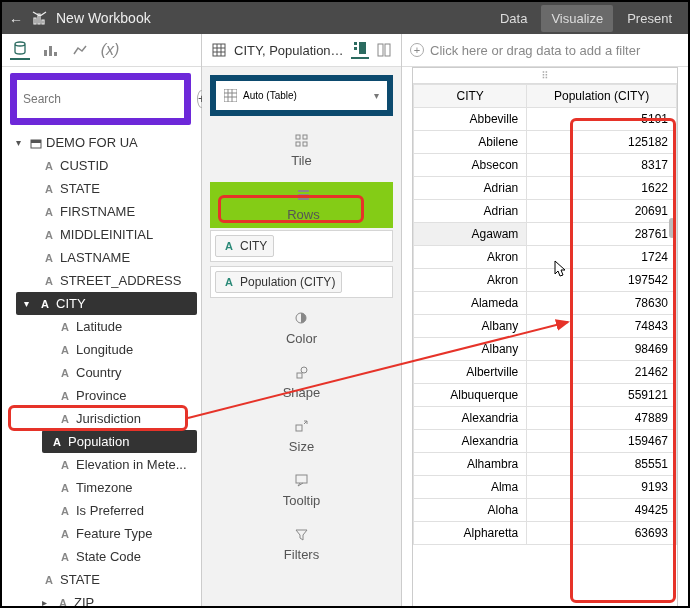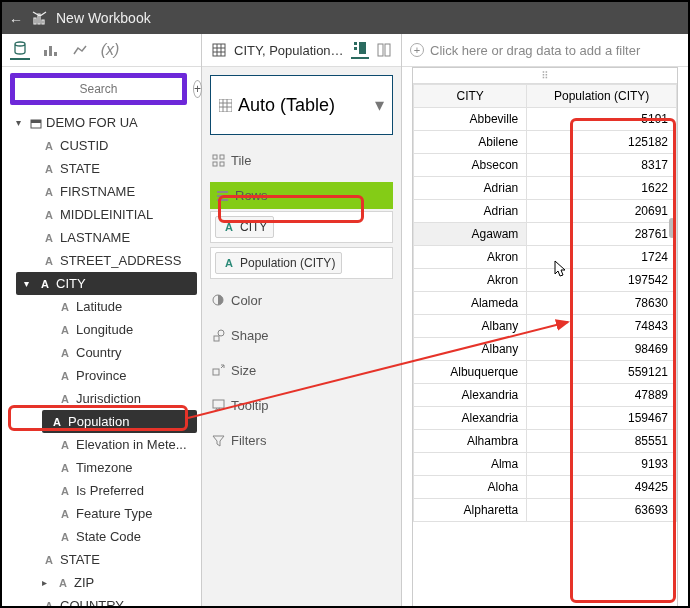--- a/index.html
+++ b/index.html
@@ -13,42 +13,42 @@
   .icon-sm { width: 16px; height: 16px; display: inline-flex; align-items: center; justify-content: center; color: #eee; font-size: 14px; }
   .content { display: flex; height: 576px; }
   .col1 { width: 200px; border-right: 1px solid #ccc; display: flex; flex-direction: column; }
   .col2 { width: 200px; border-right: 1px solid #ccc; display: flex; flex-direction: column; background: #f2f2f2; }
   .col3 { flex: 1; display: flex; flex-direction: column; }
   .mode-row { display: flex; align-items: center; gap: 10px; padding: 6px 8px; border-bottom: 1px solid #ddd; height: 33px; }
   .mode-btn { width: 20px; height: 20px; color: #2b6b60; display: flex; align-items:center; justify-content:center; }
   .mode-btn.gray { color: #888; }
   .mode-btn.active { border-bottom: 2px solid #2b6b60; padding-bottom: 2px; }
   .search-row { display: flex; align-items: center; padding: 6px 8px; gap: 6px; }
-  .search-row input { flex: 1; border: 5px solid #6d28d9; border-radius: 2px; padding: 4px 6px; font-size: 12px; text-align: center; }
+  .search-row input { flex: 1; border: 7px solid #6d28d9; border-radius: 2px; padding: 12px 6px; font-size: 12px; }
   .plus { width: 18px; height: 18px; border: 1px solid #aaa; border-radius: 50%; display:flex; align-items:center; justify-content:center; font-size: 12px; color: #555;}
   .tree { flex: 1; overflow: hidden; font-size: 13px; color: #333; }
   .tree-item { display: flex; align-items: center; padding: 4px 4px; gap: 4px; white-space: nowrap; overflow: hidden; text-overflow: ellipsis;}
   .lvl1 { padding-left: 14px; }
   .lvl2 { padding-left: 40px; }
   .lvl3 { padding-left: 56px; }
   .tree-item.selected { background: #333; color: #fff; border-radius: 2px; margin: 0 4px 0 10px; padding-left: 6px;}
   .tree-item.city-selected { padding-left: 8px; margin-left: 14px; margin-right: 4px;}
   .tree-item.pop-selected { position: relative; padding-left: 8px; margin-left: 40px; margin-right: 4px;}
   .caret { width: 10px; color: #555; font-size: 10px; }
   .a-icon { color: #888; font-weight: bold; font-size: 11px; width: 14px; text-align:center;}
   .tree-item.selected .a-icon { color: #fff; }
   .highlight-red { border: 3px solid #e63329; border-radius: 6px; position: absolute; pointer-events:none; }
   .col2-head { display: flex; align-items: center; gap: 6px; padding: 6px 8px; border-bottom: 1px solid #ddd; height: 33px; background:#fff; }
   .breadcrumb { font-size: 13px; color: #333; flex:1; white-space: nowrap; overflow:hidden; text-overflow: ellipsis;}
   .hdr-icon { width: 18px; height: 18px; color: #555; display:flex; align-items:center; justify-content:center; font-size:13px;}
   .hdr-icon.active { color: #2b6b60; border-bottom: 2px solid #2b6b60; padding-bottom:2px;}
-  .auto-select { margin: 8px; border: 1px solid #0c4a6e; background: #fff; padding: 18px 8px; font-size: 18px; display:flex; align-items:center; gap:6px;}
+  .auto-select { margin: 8px; border: 6px solid #0c4a6e; background: #fff; padding: 8px 8px; font-size: 10px; display:flex; align-items:center; gap:6px;}
   .auto-select .chev { margin-left:auto; color:#777;}
   .shelf-section { padding: 4px 8px; }
-  .shelf-label { font-size: 13px; color: #555; display:flex; align-items:center; gap:6px; padding: 6px 2px;}
+  .shelf-label { font-size: 13px; color: #555; display:flex; align-items:center; gap:6px; padding: 6px 2px; flex-direction: column;}
   .shelf-box { background:#fff; border:1px solid #d5d5d5; padding:4px; margin-top:2px;}
   .pill { border:1px solid #d0d0d0; background:#f6f6f6; border-radius:2px; padding:3px 6px; font-size:12px; display:inline-flex; align-items:center; gap:4px; color:#333;}
   .pill .a-icon { color:#2b8a78; font-size:11px; }
   .filter-bar { height: 33px; border-bottom:1px solid #ddd; display:flex; align-items:center; padding: 0 8px; color:#888; font-size:13px; gap:6px;}
   .viz-title { display:flex; align-items:center; gap:6px; padding:8px 10px; font-size:15px; font-weight:bold; color:#333;}
   .table-wrap { margin: 0 10px; border:1px solid #ccc; position:relative; flex:1; overflow:hidden;}
   .drag-handle { text-align:center; color:#aaa; font-size:10px; border-bottom:1px solid #ddd; padding:2px;}
   .data-table { width:100%; border-collapse: collapse; font-size: 12px;}
   .data-table th, .data-table td { border:1px solid #e0e0e0; padding: 4px 8px; text-align:right;}
   .data-table th { background:#f6f6f6; font-weight:normal; text-align:center;}
@@ -62,20 +62,25 @@
 <div class="topbar">
   <div class="left">
     <span class="icon-sm">←</span>
     <span class="icon-sm">
       <svg width="16" height="16" viewBox="0 0 16 16">
           <path d="M2 14V8h2v6H2zm4 0V4h2v10H6zm4 0V10h2v4h-2zM1 2l7 4 6-4" stroke="#eee" stroke-width="1.2" fill="none"></path>
         </svg>
     </span>
     <span class="title">New Workbook</span>
   </div>
+  <div class="right">
+    <span class="tab">Data</span>
+    <span class="tab active">Visualize</span>
+    <span class="tab">Present</span>
+  </div>
 </div>
 
 <div class="content">
 
   <div class="col1">
     <div class="mode-row">
       <span class="mode-btn active">
           <svg width="16" height="16">
             <path d="M3 4c0-1 2-2 5-2s5 1 5 2-2 2-5 2-5-1-5-2z M3 4v8c0 1 2 2 5 2s5-1 5-2V4" fill="none" stroke="#2b6b60" stroke-width="1.3"></path>
           </svg>
@@ -355,20 +360,24 @@
               <td>Alameda</td>
               <td>78630</td>
             </tr>
             <tr>
               <td>Albany</td>
               <td>74843</td>
             </tr>
             <tr>
               <td>Albany</td>
               <td>98469</td>
+            </tr>
+            <tr>
+              <td>Albertville</td>
+              <td>21462</td>
             </tr>
             <tr>
               <td>Albuquerque</td>
               <td>559121</td>
             </tr>
             <tr>
               <td>Alexandria</td>
               <td>47889</td>
             </tr>
             <tr>

